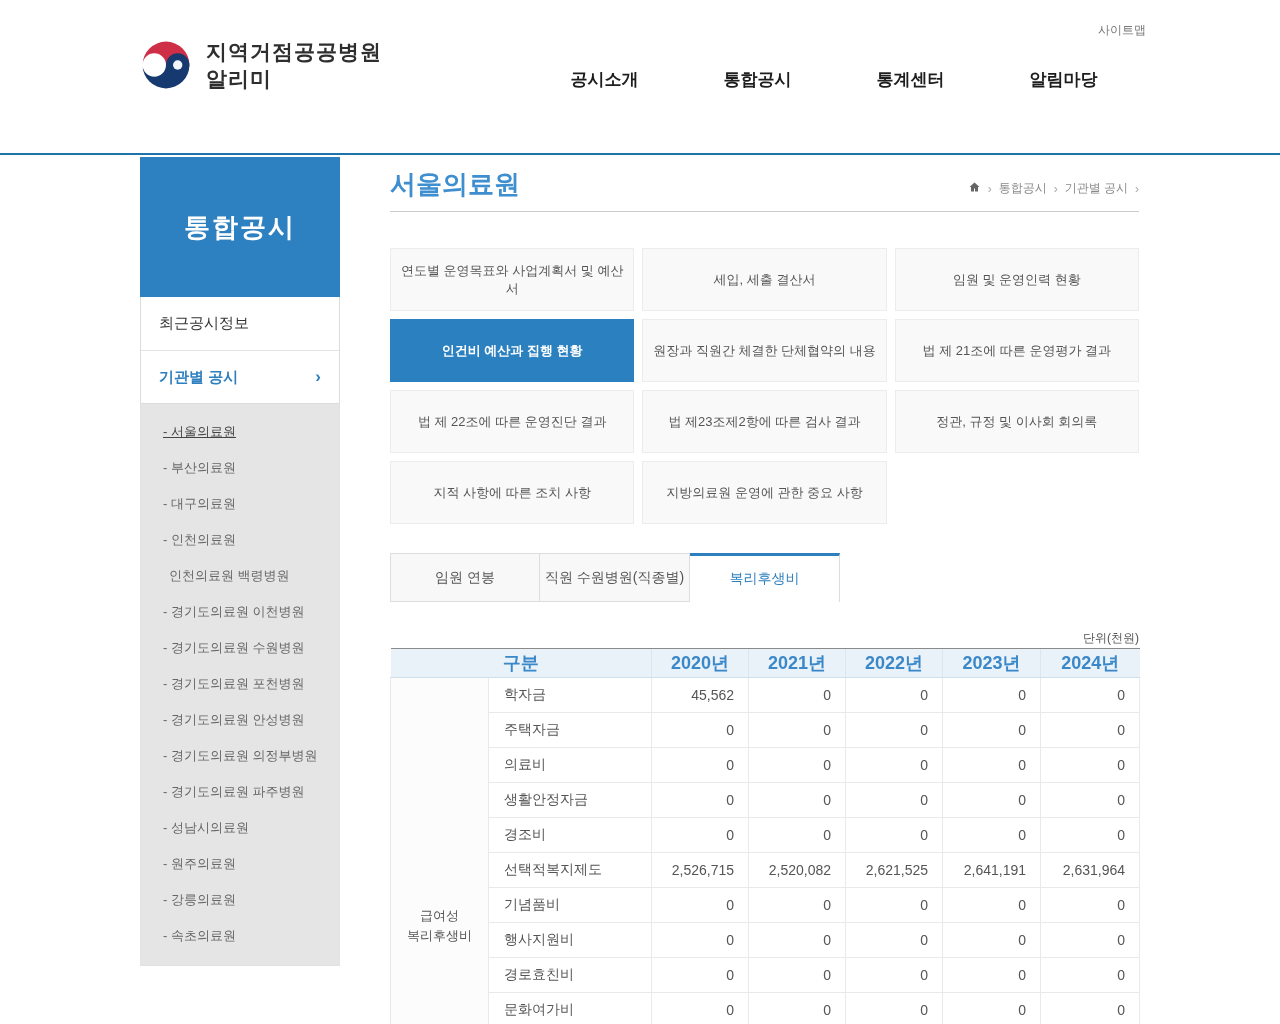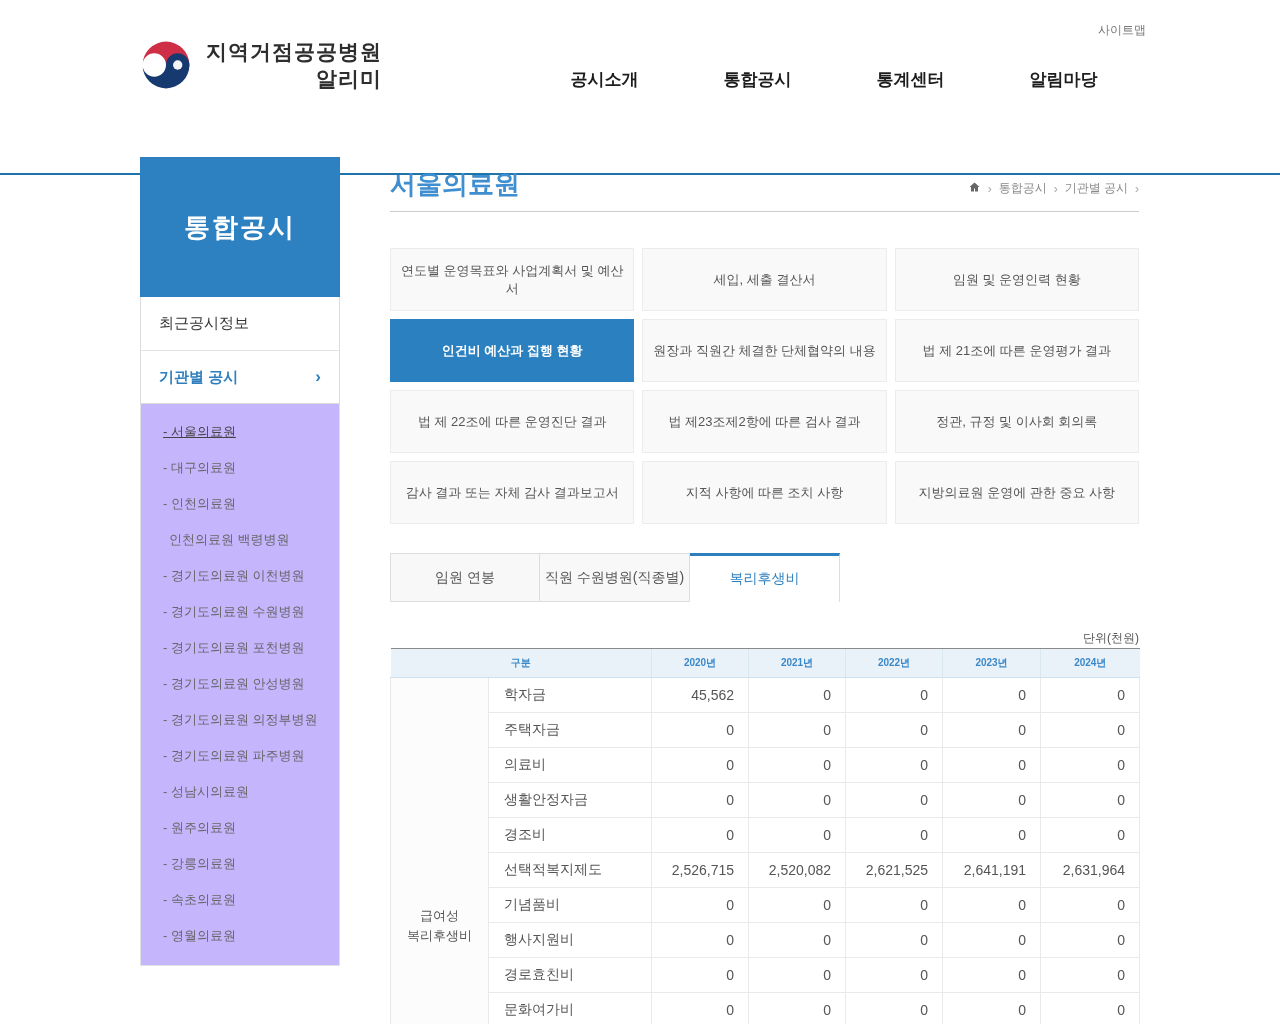--- a/index.html
+++ b/index.html
@@ -1,41 +1,41 @@
 <!DOCTYPE html>
 <html><head>
 <meta charset="utf-8">
 <style>
   * { margin:0; padding:0; box-sizing:border-box; }
   html,body { width:1280px; height:1024px; overflow:hidden; background:#fff;
     font-family:"Liberation Sans","DejaVu Sans",sans-serif; }
   .page { position:relative; width:1280px; height:1024px; background:#fff; }
 
   
-  header { position:absolute; top:0; left:0; width:1280px; height:175px; background:#fff;
+  header { position:absolute; top:0; left:0; width:1280px; height:155px; background:#fff;
     border-bottom:2px solid #1f73ab; }
   .sitemap { position:absolute; top:22px; right:134px; font-size:12px; color:#777; cursor:pointer; }
   .logo { position:absolute; left:140px; top:38px; display:flex; align-items:center; gap:14px; cursor:pointer; }
   .logo svg { width:52px; height:52px; }
-  .logo-text { font-size:21px; font-weight:bold; color:#2e2e2e; line-height:1.3; letter-spacing:1px;text-align:right; }
+  .logo-text { font-size:21px; font-weight:bold; color:#2e2e2e; line-height:1.3; letter-spacing:1px; }
   .logo-text span { display:block; }
   nav { position:absolute; left:528px; top:68px; width:612px; display:flex; }
   .nav-item { flex:1; text-align:center; font-size:17px; font-weight:bold; color:#1d1d1d; cursor:pointer;font-family:Liberation Serif, serif; }
 
   
   aside { position:absolute; left:140px; top:157px; width:200px; }
   .side-title { height:140px; background:#2e81c0; color:#fff; font-size:26px; font-weight:bold;
     display:flex; align-items:center; justify-content:center; letter-spacing:2px; }
   .side-menu { border:1px solid #dcdcdc; border-top:none; background:#fff; }
   .side-menu-item { height:53px; line-height:52px; padding:0 18px; font-size:15px; color:#333;
     cursor:pointer; }
   .side-menu-item + .side-menu-item { border-top:1px solid #e3e3e3; }
   .side-menu-item.active { color:#2e7fbe; font-weight:bold; display:flex; justify-content:space-between; }
   .side-menu-item .chev { color:#2e7fbe; font-size:17px; font-weight:bold; }
-  #hospital-list { list-style:none; background:#c4b5fd; border:1px solid #e2e2e2; border-top:none;
+  #hospital-list { list-style:none; background:#e5e5e5; border:1px solid #e2e2e2; border-top:none;
     padding-top:10px; height:562px; overflow:hidden; }
   #hospital-list li { height:36px; line-height:36px; padding-left:22px; font-size:13px; color:#666; cursor:pointer;
     white-space:nowrap; }
   #hospital-list li.active { color:#444; text-decoration:underline; }
   #hospital-list li.indent { padding-left:28px; }
 
   
   main { position:absolute; left:390px; top:0; width:749px; height:980px; }
   h1 { position:absolute; top:167px; left:0; font-size:26px; font-weight:600; color:#3e8ed0; }
   .breadcrumb { position:absolute; top:180px; right:0; display:flex; align-items:center; gap:7px;
@@ -52,21 +52,21 @@
 
   #tabs { position:absolute; top:553px; left:0; display:flex; }
   .tab { width:150px; height:49px; display:flex; align-items:center; justify-content:center;
     font-size:14px; color:#555; background:#f8f8f8; border:1px solid #ddd; border-left:none; cursor:pointer; }
   .tab:first-child { border-left:1px solid #ddd; }
   .tab.active { background:#fff; color:#2e7fbe; border-top:3px solid #2e7fbe; border-bottom:none; }
 
   .unit { position:absolute; top:630px; right:0; font-size:12px; color:#555; }
 
   #data-table { position:absolute; top:648px; left:0; width:749px; border-collapse:collapse; table-layout:fixed; }
-  #data-table thead th { height:29px; background:#e9f2f9; color:#3b88c9; font-size:10px; font-weight:bold;
+  #data-table thead th { height:29px; background:#e9f2f9; color:#3b88c9; font-size:18px; font-weight:bold;
     border-top:1px solid #8a8a8a; border-bottom:1px solid #cfe0ec; border-left:1px solid #d9e7f1; }
   #data-table thead th:first-child { border-left:none; }
   #data-table tbody td { height:35px; border:1px solid #e9e9e9; font-size:14px; color:#555; background:#fff; }
   #data-table td.group { background:#fcfcfc; position:relative; border-bottom:none; }
   .group-label { position:absolute; top:228px; left:0; width:100%; text-align:center;
     font-size:13px; color:#555; line-height:1.55; }
   .group-label span { display:block; }
   #data-table td.item { text-align:left; padding-left:15px; }
   #data-table td.num { text-align:right; padding-right:14px; }
 </style>
@@ -102,20 +102,21 @@
     <div class="side-title">통합공시</div>
     <div class="side-menu">
       <div class="side-menu-item">최근공시정보</div>
       <div class="side-menu-item active">
         <span>기관별 공시</span>
         <span class="chev">›</span>
       </div>
     </div>
     <ul id="hospital-list">
         <li class="active ">- 서울의료원</li>
+        <li>- 부산의료원</li>
         <li>- 대구의료원</li>
         <li>- 인천의료원</li>
         <li class="indent">인천의료원 백령병원</li>
         <li>- 경기도의료원 이천병원</li>
         <li>- 경기도의료원 수원병원</li>
         <li>- 경기도의료원 포천병원</li>
         <li>- 경기도의료원 안성병원</li>
         <li>- 경기도의료원 의정부병원</li>
         <li>- 경기도의료원 파주병원</li>
         <li>- 성남시의료원</li>
@@ -143,21 +144,20 @@
     <div id="category-grid">
         <div class="cat-cell">연도별 운영목표와 사업계획서 및 예산서</div>
         <div class="cat-cell">세입, 세출 결산서</div>
         <div class="cat-cell">임원 및 운영인력 현황</div>
         <div class="cat-cell active">인건비 예산과 집행 현황</div>
         <div class="cat-cell">원장과 직원간 체결한 단체협약의 내용</div>
         <div class="cat-cell">법 제 21조에 따른 운영평가 결과</div>
         <div class="cat-cell">법 제 22조에 따른 운영진단 결과</div>
         <div class="cat-cell">법 제23조제2항에 따른 검사 결과</div>
         <div class="cat-cell">정관, 규정 및 이사회 회의록</div>
-        <div class="cat-cell">감사 결과 또는 자체 감사 결과보고서</div>
         <div class="cat-cell">지적 사항에 따른 조치 사항</div>
         <div class="cat-cell">지방의료원 운영에 관한 중요 사항</div>
       </div>
 
     <div id="tabs">
         <div class="tab">임원 연봉</div>
         <div class="tab">직원 수원병원(직종별)</div>
         <div class="tab active">복리후생비</div>
       </div>
 

